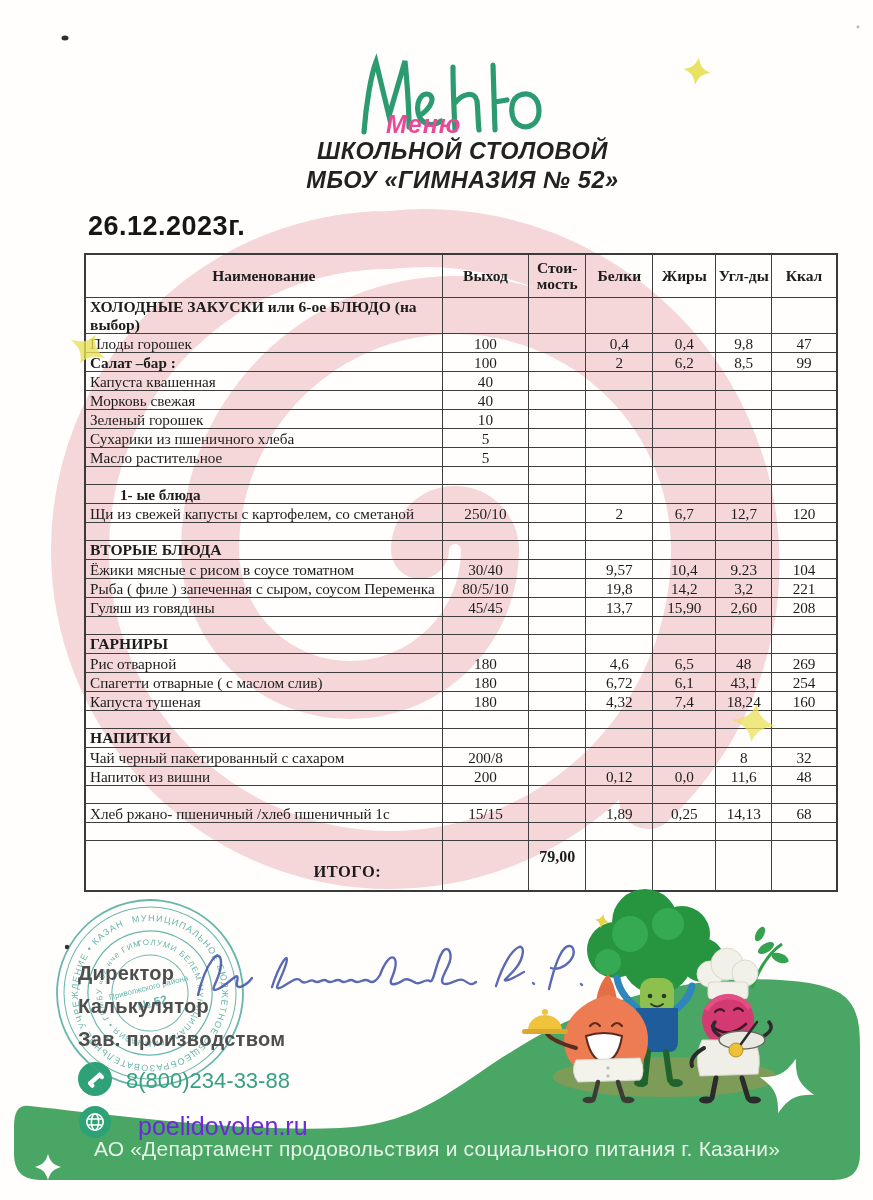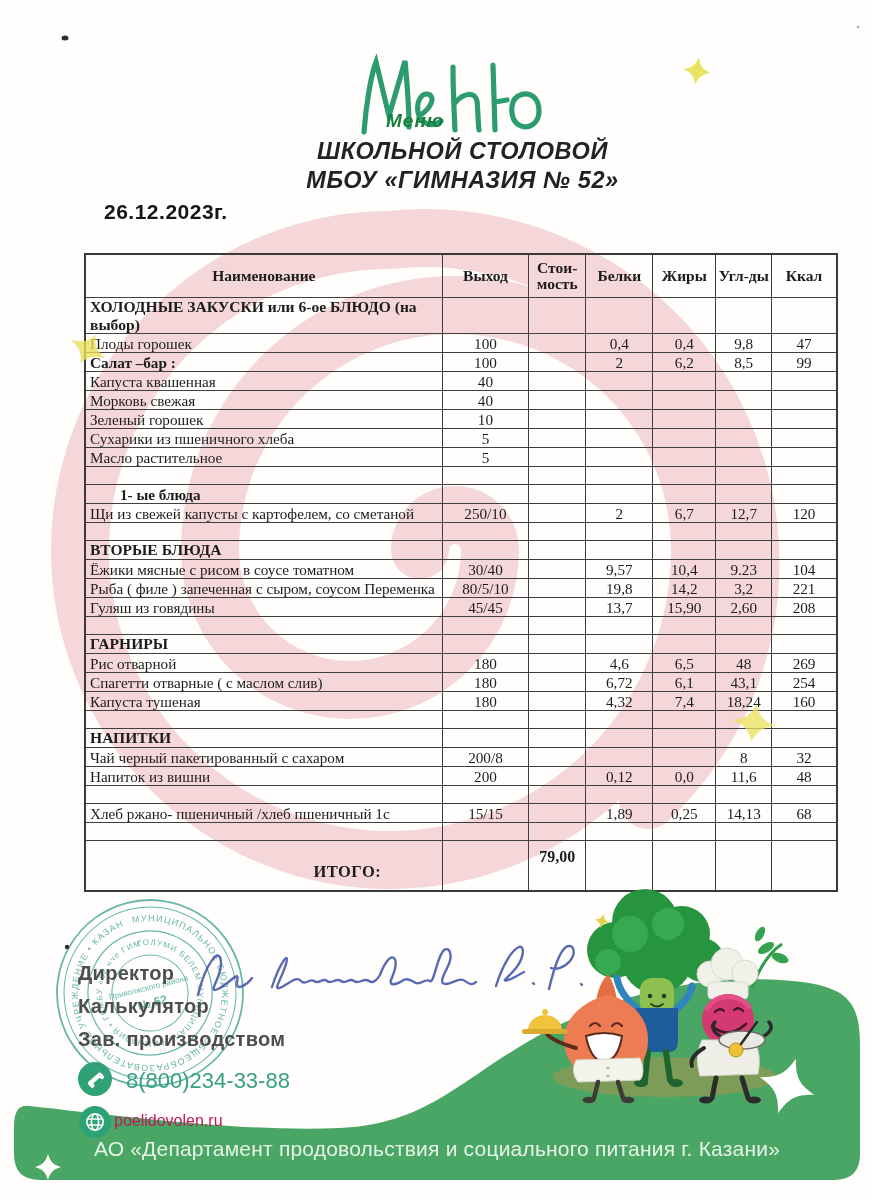--- a/index.html
+++ b/index.html
@@ -3,28 +3,28 @@
 <meta charset="utf-8">
 <style>
   html,body{margin:0;padding:0;background:#e8e8e8;}
   .page{position:relative;width:873px;height:1200px;background:#fffefd;overflow:hidden;
         font-family:"Liberation Sans",sans-serif;}
   svg{display:block}
 
   
   .logo-svg{position:absolute;left:350px;top:50px;z-index:2;}
   .hdr-wrap{position:absolute;left:26px;top:0;width:873px;text-align:center;z-index:3;}
-  .hdr-title{position:absolute;left:386px;top:110px;width:160px;font-size:19px;font-weight:bold;
-             font-style:italic;color:#15803d;letter-spacing:1px;z-index:3;}
+  .hdr-title{position:absolute;left:386px;top:110px;width:160px;font-size:25px;font-weight:bold;
+             font-style:italic;color:#ec4899;letter-spacing:1px;z-index:3;}
   .hdr-l2{position:absolute;top:138px;left:0;width:100%;font-size:23.5px;font-weight:bold;
           font-style:italic;color:#222;letter-spacing:.6px;}
   .hdr-l3{position:absolute;top:167px;left:0;width:100%;font-size:23.5px;font-weight:bold;
           font-style:italic;color:#222;letter-spacing:.6px;}
-  .date{position:absolute;left:88px;top:200px;font-size:21px;font-weight:bold;color:#161616;
-        z-index:3;letter-spacing:.5px;margin-left:16px;}
+  .date{position:absolute;left:88px;top:211px;font-size:27px;font-weight:bold;color:#161616;
+        z-index:3;letter-spacing:.5px;}
 
   
   .spiral{position:absolute;left:0;top:0;z-index:0;}
 
   
   table.menu{position:absolute;left:84px;top:253px;width:754px;border-collapse:collapse;
              font-family:"Liberation Serif",serif;color:#1c1c1c;z-index:1;
              border:2px solid #3a3a3a;}
   .menu th,.menu td{border:1px solid #3f3f3f;background:transparent;}
   .menu th{font-size:15.5px;font-weight:bold;height:40px;text-align:center;vertical-align:middle;
@@ -42,21 +42,21 @@
                        padding-bottom:9px !important;font-size:16.5px;letter-spacing:.5px;}
   tr.r-total td.c-num{vertical-align:top;padding-top:7px;font-size:16px;}
 
   
   .decor{position:absolute;left:0;top:880px;z-index:1;}
   .stamp{position:absolute;left:50px;top:893px;z-index:2;}
   .role{position:absolute;left:78px;font-size:20px;font-weight:600;color:#4e4e4e;z-index:3;
         letter-spacing:.3px;}
   .role-0{top:962px;} .role-1{top:995px;} .role-2{top:1028px;}
   .phone-text{position:absolute;left:126px;top:1068px;font-size:22px;color:#37a083;z-index:3;}
-  .site-text{position:absolute;left:114px;top:1112px;font-size:16px;color:#be185d;z-index:3;}
+  .site-text{position:absolute;left:138px;top:1112px;font-size:25px;color:#6d28d9;z-index:3;}
   .footer-text{position:absolute;left:14px;top:1137px;width:846px;text-align:center;font-size:21px;
                color:#e6f4e8;z-index:3;letter-spacing:.2px;}
   .overlay{position:absolute;left:0;top:0;z-index:5;pointer-events:none;}
 </style>
 </head>
 <body>
 
 <div class="page">
 
   <svg class="spiral" width="873" height="1200" viewBox="0 0 873 1200">

